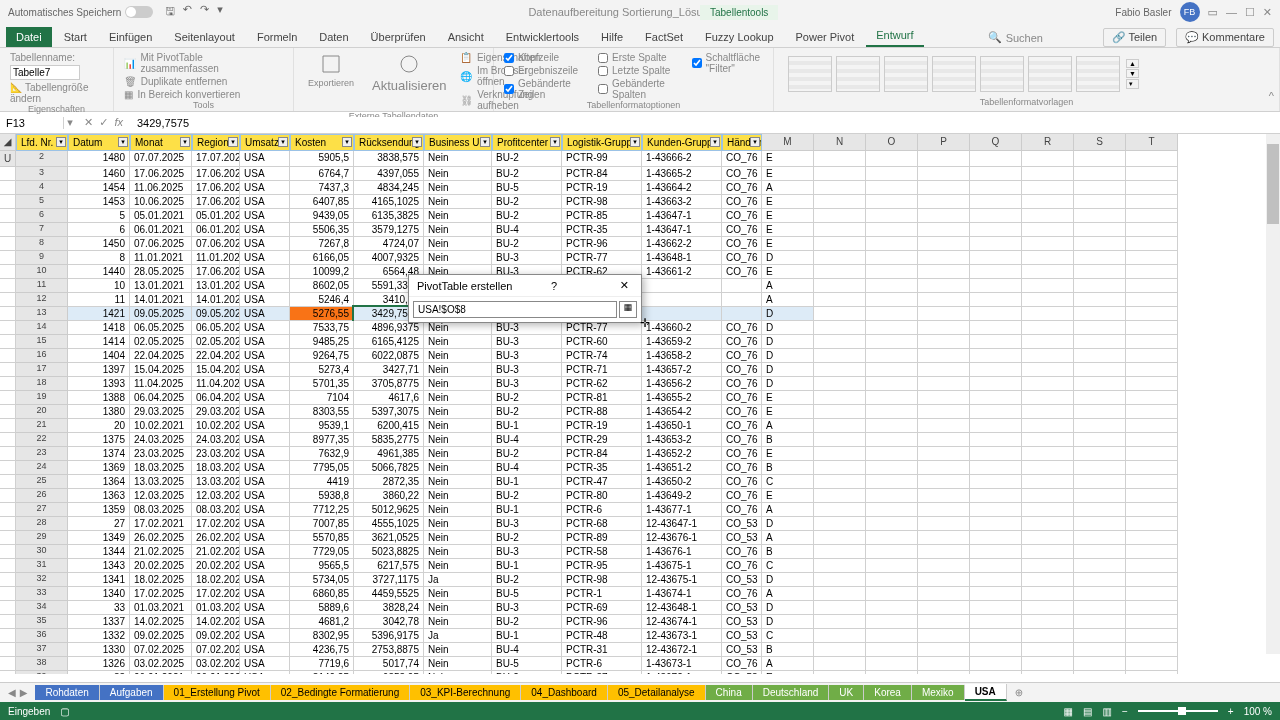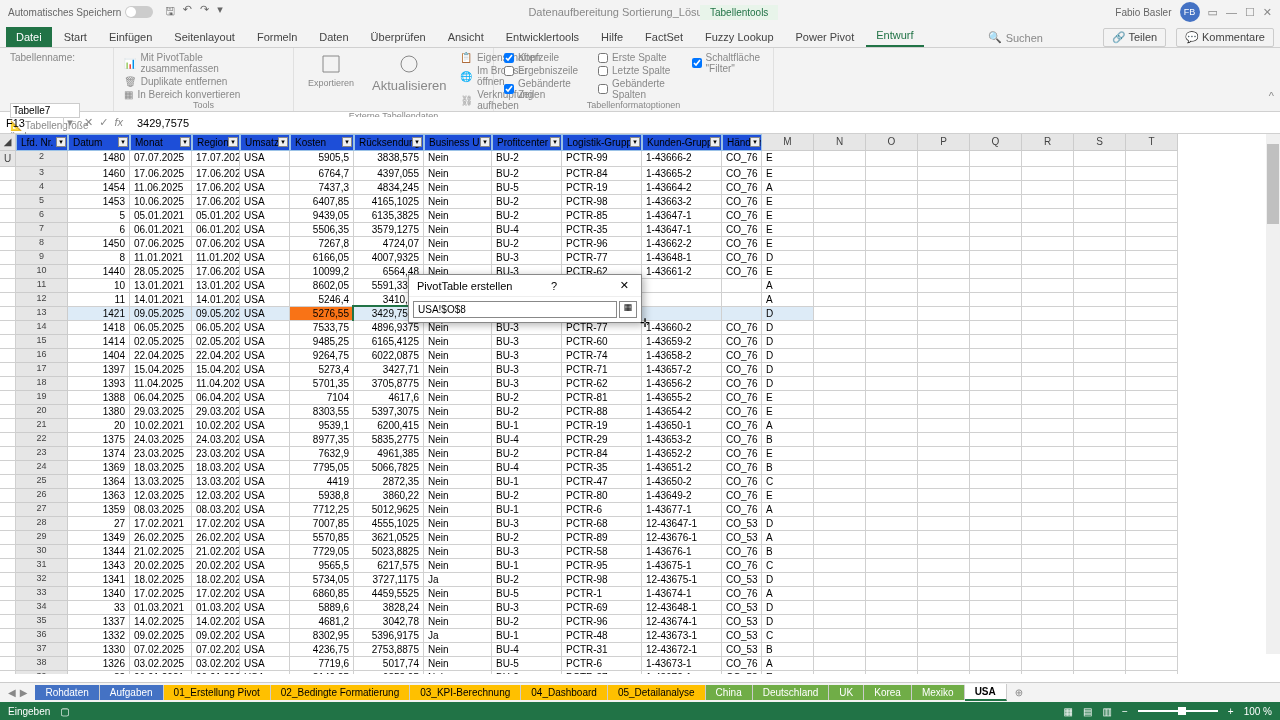--- a/index.html
+++ b/index.html
@@ -45,21 +45,21 @@
 .name-box { width: 64px; border-right: 1px solid #d0d0d0; padding: 0 6px; font-size: 11px; display: flex; align-items: center; }
 .name-box-dd { width: 12px; color: #888; text-align: center; }
 .fx-icons { display: flex; gap: 6px; padding: 0 8px; color: #888; }
 .formula-input { flex: 1; padding: 0 6px; border: none; outline: none; font-size: 11px; }
 
 
 .grid-wrap { position: relative; height: 540px; overflow: hidden; }
 .grid { display: grid; grid-template-columns: 16px 52px 62px 62px 48px 50px 64px 70px 68px 70px 80px 80px 40px 52px 52px 52px 52px 52px 52px 52px 52px; font-size: 10px; }
 .col-header { background: #e6e6e6; border-right: 1px solid #ccc; border-bottom: 1px solid #ccc; text-align: center; padding: 2px 0; color: #444; position: sticky; top: 0; }
 .row-header { background: #e6e6e6; border-right: 1px solid #ccc; border-bottom: 1px solid #ccc; text-align: center; color: #444; font-size: 9px; }
-.th { background: #1d4ed8; border: 1px solid #9bc2e6; padding: 2px 4px; font-weight: normal; position: relative; white-space: nowrap; overflow: hidden; }
+.th { background: #fde047; border: 1px solid #9bc2e6; padding: 2px 4px; font-weight: normal; position: relative; white-space: nowrap; overflow: hidden; }
 .th .dd { position: absolute; right: 1px; top: 2px; width: 10px; height: 10px; border: 1px solid #888; font-size: 7px; text-align: center; line-height: 8px; background: #f0f0f0; }
 .td { border-right: 1px solid #d0d0d0; border-bottom: 1px solid #d0d0d0; padding: 1px 4px; white-space: nowrap; overflow: hidden; background: #fff; }
 .td.r { text-align: right; }
 
 
 .dialog { position: absolute; left: 408px; top: 274px; width: 234px; background: #fff; border: 1px solid #888; box-shadow: 2px 2px 8px rgba(0,0,0,0.3); z-index: 100; }
 .dialog-title { background: #fff; padding: 4px 8px; font-size: 11px; display: flex; align-items: center; border-bottom: 1px solid #eee; }
 .dialog-title .close { margin-left: auto; cursor: pointer; padding: 0 4px; }
 .dialog-title .help { margin-left: auto; margin-right: 20px; cursor: pointer; }
 .dialog-body { padding: 4px; display: flex; }
@@ -137,21 +137,21 @@
     </div>
     <div class="btn-outline">🔗 <span>Teilen</span></div>
     <div class="btn-outline">💬 <span>Kommentare</span></div>
   </div>
 </div>
 
 <div class="ribbon-content">
   <div class="ribbon-group" style="width:114px">
     <div class="ribbon-group-items">
       <div>Tabellenname:</div>
-      <input style="width: 70px; border: 1px solid rgb(204, 204, 204); font-size: 10px; padding: 1px 2px; margin-top: 38px;" value="Tabelle7">
+      <input style="width: 70px; border: 1px solid rgb(204, 204, 204); font-size: 10px; padding: 1px 2px;" value="Tabelle7">
       <div>📐 <span>Tabellengröße ändern</span></div>
     </div>
     <div class="ribbon-group-label">Eigenschaften</div>
   </div>
   <div class="ribbon-group" style="width:180px">
     <div class="ribbon-group-items row">
       <div style="display:flex;flex-direction:column;gap:2px">
         <div class="ribbon-item">📊 <span>Mit PivotTable zusammenfassen</span></div>
         <div class="ribbon-item">🗑 <span>Duplikate entfernen</span></div>
         <div class="ribbon-item">▦ <span>In Bereich konvertieren</span></div>
@@ -213,20 +213,37 @@
       </div>
       <div>
         <label class="ribbon-item">
             <input type="checkbox" checked="" style=""> 
             <span>Schaltfläche "Filter"</span>
           </label>
       </div>
     </div>
     <div class="ribbon-group-label">Tabellenformatoptionen</div>
   </div>
+  <div class="ribbon-group" style="flex:1">
+    <div class="table-styles">
+      <div class="table-style"></div>
+      <div class="table-style"></div>
+      <div class="table-style"></div>
+      <div class="table-style"></div>
+      <div class="table-style"></div>
+      <div class="table-style"></div>
+      <div class="table-style"></div>
+      <div style="display:flex;flex-direction:column;justify-content:center;gap:1px;margin-left:2px">
+        <span style="border:1px solid #ccc;font-size:7px;padding:0 2px">▲</span>
+        <span style="border:1px solid #ccc;font-size:7px;padding:0 2px">▼</span>
+        <span style="border:1px solid #ccc;font-size:7px;padding:0 2px">▾</span>
+      </div>
+    </div>
+    <div class="ribbon-group-label">Tabellenformatvorlagen</div>
+  </div>
 </div>
 <span class="collapse-ribbon">^</span>
 
 <div class="formula-row">
   <div class="name-box">F13</div>
   <div class="name-box-dd">▾</div>
   <div class="fx-icons">
     <span>✕</span>
     <span>✓</span>
     <span><i>fx</i></span>

